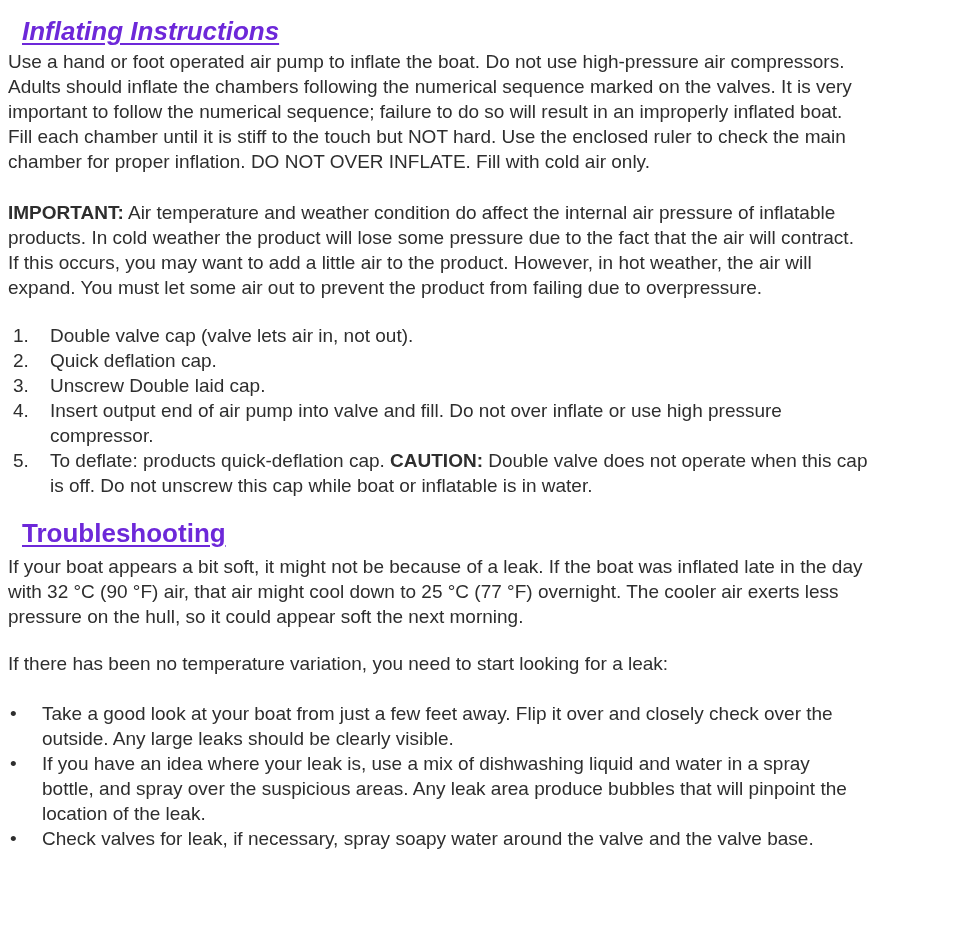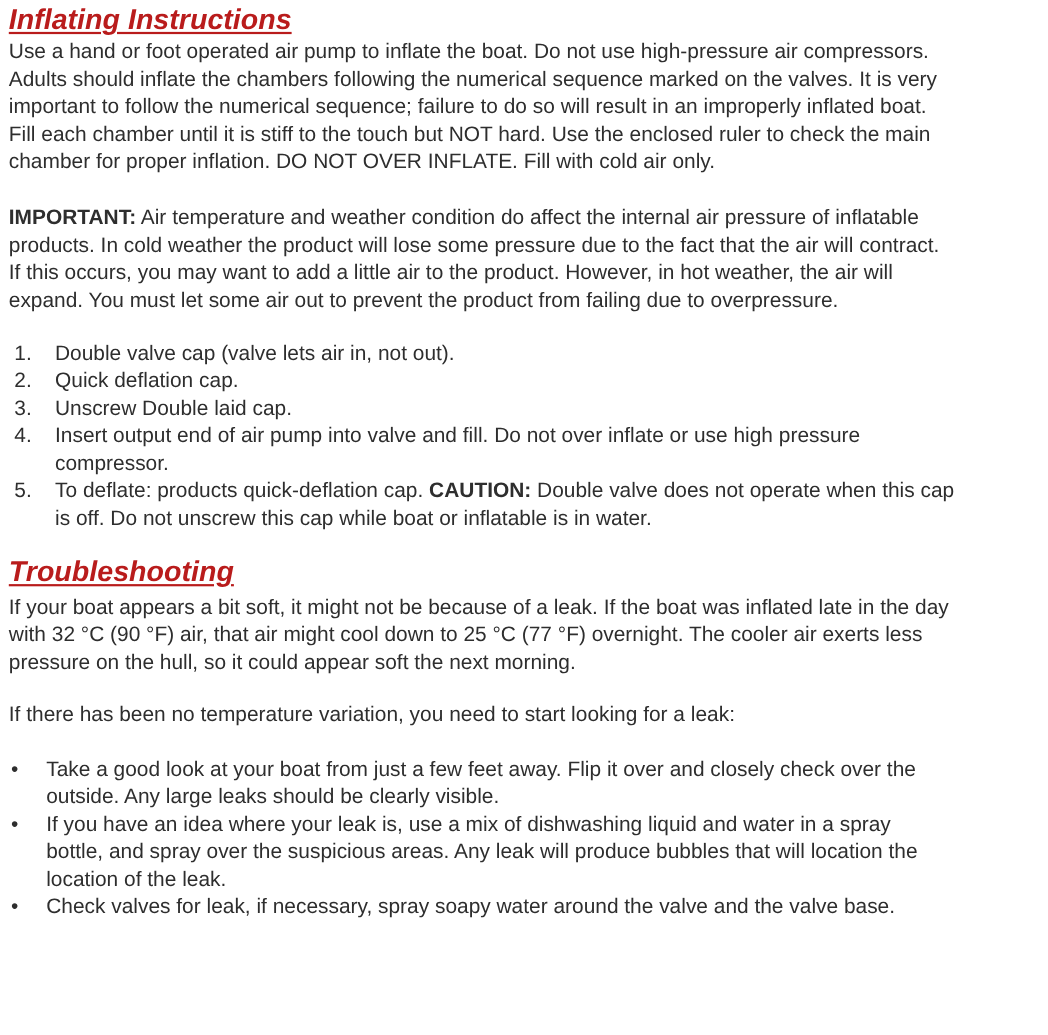--- a/index.html
+++ b/index.html
@@ -16,30 +16,30 @@
     padding: 2px 5px 0 8px;
     color: #2e2e2e;
     font-family: "Liberation Sans", "DejaVu Sans", sans-serif;
     font-size: 19px;
     line-height: 25px;
   }
   h1, h2 { 
     font-size: 26px;
     line-height: 30px;
     font-weight: bold;
-    color: #b91c1c;
+    color: #6d28d9;
     text-decoration: underline;
     text-decoration-thickness: 2px;
     text-underline-offset: 3px;
-    margin: 0;
+    margin: 14px;
   }
   h1.italic { font-style: italic; }
   h1 { margin-bottom: 3px; }
   h2.boston { margin-bottom: 4px; }
-  h2.trouble { margin-bottom: 6px; font-style: italic; }
+  h2.trouble { margin-bottom: 6px; }
   p { margin: 0; white-space: pre-wrap; }
   .mb19 { margin-bottom: 19px; }
   .mb20 { margin-bottom: 20px; }
   .mb22 { margin-bottom: 22px; }
   .mb23 { margin-bottom: 23px; }
   .mb25 { margin-bottom: 25px; }
   .mb26 { margin-bottom: 26px; }
   .row { display: flex; align-items: flex-start; }
   .num {
     flex: 0 0 42px;
@@ -109,21 +109,21 @@
 
   <div>
     <div class="row">
         <span class="bullet">•</span>
         <span class="txt">Take a good look at your boat from just a few feet away. Flip it over and closely check over the
 outside. Any large leaks should be clearly visible.</span>
       </div>
     <div class="row">
         <span class="bullet">•</span>
         <span class="txt">If you have an idea where your leak is, use a mix of dishwashing liquid and water in a spray
-bottle, and spray over the suspicious areas. Any leak will produce bubbles that will location the
+bottle, and spray over the suspicious areas. Any leak area produce bubbles that will pinpoint the
 location of the leak.</span>
       </div>
     <div class="row">
         <span class="bullet">•</span>
         <span class="txt">Check valves for leak, if necessary, spray soapy water around the valve and the valve base.</span>
       </div>
   </div>
 
 </div>
 

